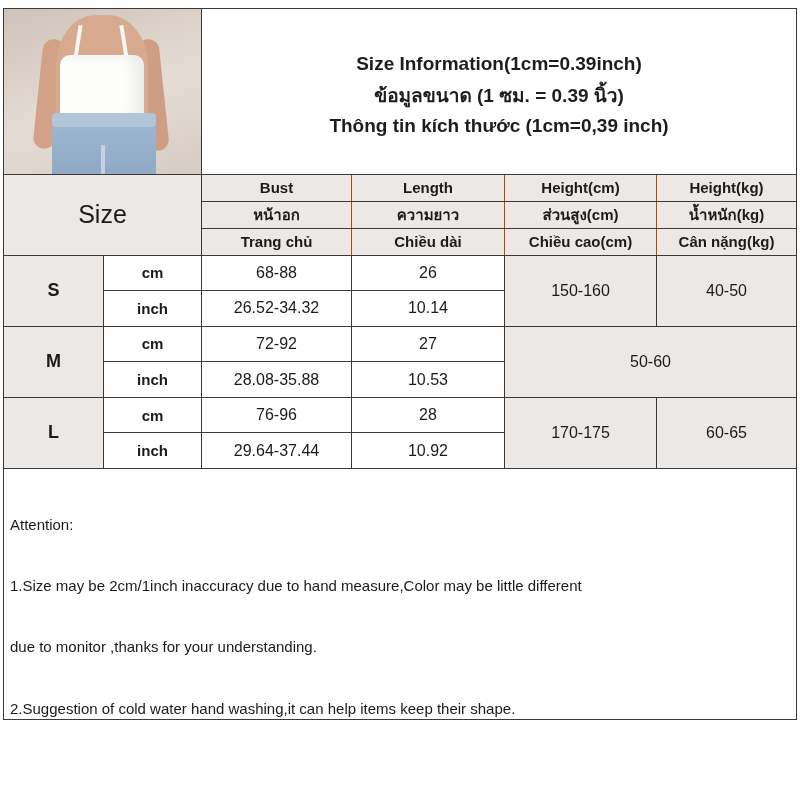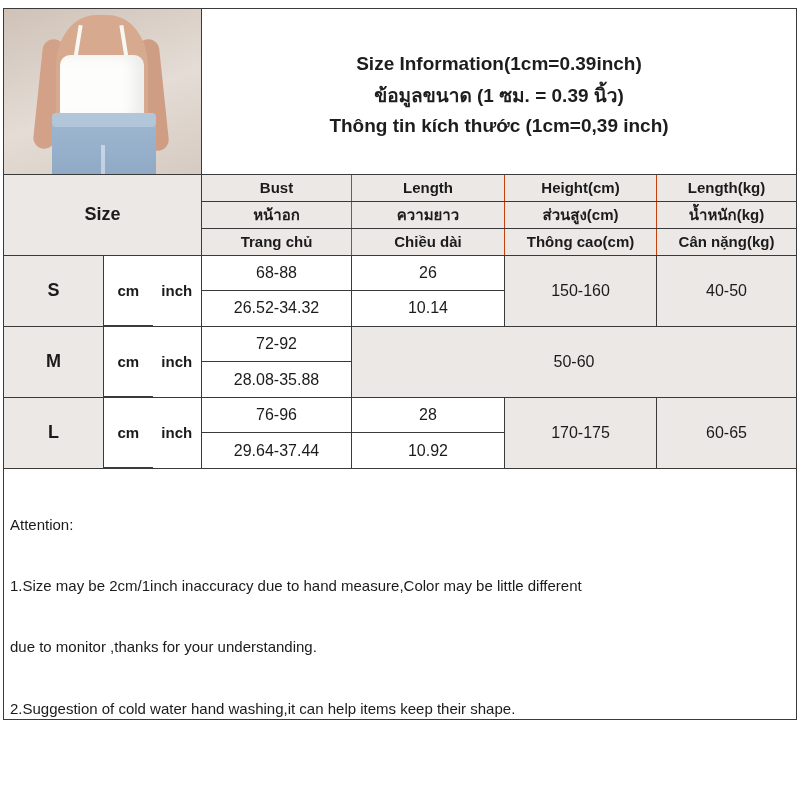--- a/index.html
+++ b/index.html
@@ -118,21 +118,21 @@
   .colhead-row {
     display: flex;
     height: 100px;
     border-bottom: 1px solid #3a3a3a;
     background: #ece8e6;
   }
   .size-label-cell {
     width: 198px;
     border-right: 1px solid #3a3a3a;
     display: flex; align-items: center; justify-content: center;
-    font-size: 18px; font-weight: bold; color: #1b1b1b;
+    font-size: 25px; font-weight: normal; color: #1b1b1b;
     background: #ece8e6;
   }
   .colhead-group {
     flex: 1;
     display: flex;
     flex-direction: column;
   }
   .colhead-line {
     flex: 1;
     display: flex;
@@ -160,21 +160,21 @@
   .row-size {
     width: 100px;
     border-right: 1px solid #3a3a3a;
     display: flex; align-items: center; justify-content: center;
     font-size: 18px; font-weight: bold; color: #1b1b1b;
     background: #ece8e6;
   }
   .unit-col {
     width: 98px;
     border-right: 1px solid #3a3a3a;
-    display: flex; 
+    display: flex; flex-direction: column;
     background: #ffffff;
   }
   .unit-cell {
     flex: 1;
     display: flex; align-items: center; justify-content: center;
     font-size: 15px; font-weight: bold; color: #1b1b1b;
     border-bottom: 1px solid #3a3a3a;
   }
   .unit-cell:last-child { border-bottom: none; }
   .pair-col {
@@ -237,32 +237,32 @@
       </div>
     </div>
 
     <div class="colhead-row">
       <div class="size-label-cell">Size</div>
       <div class="colhead-group">
         <div class="colhead-line">
           <div class="colhead-cell c-bust">Bust</div>
           <div class="colhead-cell c-length">Length</div>
           <div class="colhead-cell c-height">Height(cm)</div>
-          <div class="colhead-cell c-weight">Length(kg)</div>
+          <div class="colhead-cell c-weight">Height(kg)</div>
         </div>
         <div class="colhead-line">
           <div class="colhead-cell c-bust">หน้าอก</div>
           <div class="colhead-cell c-length">ความยาว</div>
           <div class="colhead-cell c-height">ส่วนสูง(cm)</div>
           <div class="colhead-cell c-weight">น้ำหนัก(kg)</div>
         </div>
         <div class="colhead-line">
           <div class="colhead-cell c-bust">Trang chủ</div>
           <div class="colhead-cell c-length">Chiều dài</div>
-          <div class="colhead-cell c-height">Thông cao(cm)</div>
+          <div class="colhead-cell c-height">Chiều cao(cm)</div>
           <div class="colhead-cell c-weight">Cân nặng(kg)</div>
         </div>
       </div>
     </div>
 
     <div class="data-row">
       <div class="row-size">S</div>
       <div class="unit-col">
         <div class="unit-cell">cm</div>
         <div class="unit-cell">inch</div>
@@ -282,20 +282,24 @@
     <div class="data-row">
       <div class="row-size">M</div>
       <div class="unit-col">
         <div class="unit-cell">cm</div>
         <div class="unit-cell">inch</div>
       </div>
       <div class="pair-col c-bust">
         <div class="pair-cell">72-92</div>
         <div class="pair-cell">28.08-35.88</div>
       </div>
+      <div class="pair-col c-length">
+        <div class="pair-cell">27</div>
+        <div class="pair-cell">10.53</div>
+      </div>
       <div class="merged-cell c-weight">50-60</div>
     </div>
 
     <div class="data-row">
       <div class="row-size">L</div>
       <div class="unit-col">
         <div class="unit-cell">cm</div>
         <div class="unit-cell">inch</div>
       </div>
       <div class="pair-col c-bust">

